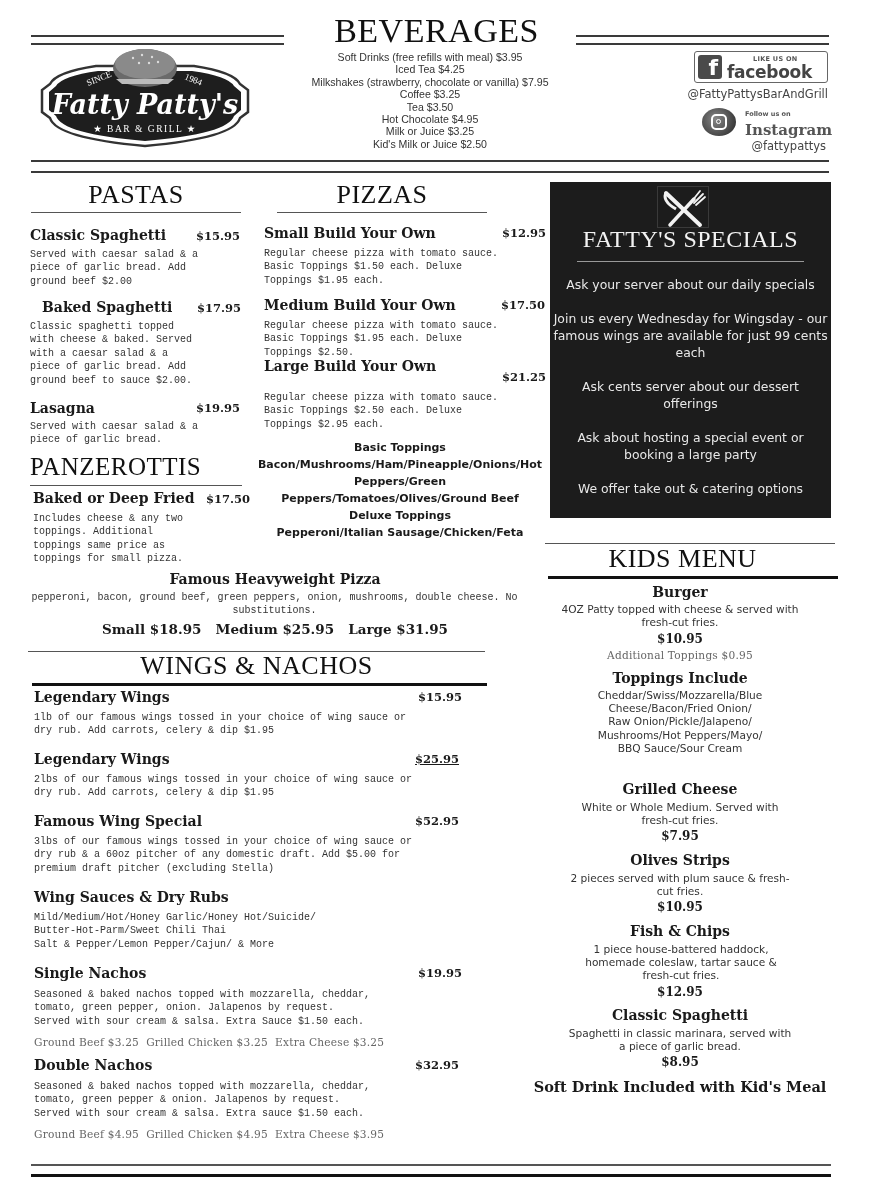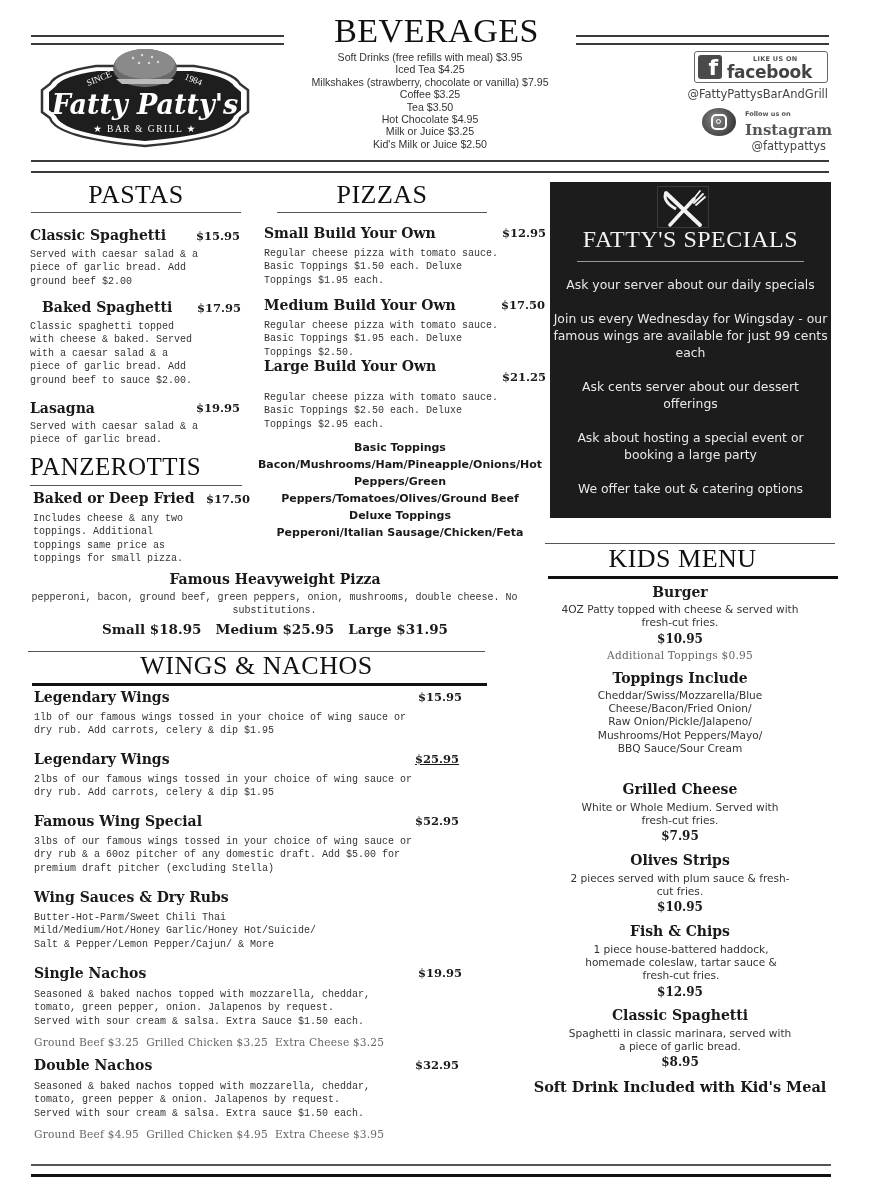--- a/index.html
+++ b/index.html
@@ -181,22 +181,22 @@
 <div class="abs item-name" style="left:34px;top:751px;">Legendary Wings</div>
 <div class="abs item-price" style="left:415px;top:752px;text-decoration:underline;">$25.95</div>
 <div class="abs desc" style="left:34px;top:773px;width:380px;">2lbs of our famous wings tossed in your choice of wing sauce or dry rub. Add carrots, celery &amp; dip $1.95</div>
 
 <div class="abs item-name" style="left:34px;top:813px;">Famous Wing Special</div>
 <div class="abs item-price" style="left:415px;top:814px;">$52.95</div>
 <div class="abs desc" style="left:34px;top:835px;width:392px;">3lbs of our famous wings tossed in your choice of wing sauce or dry rub &amp; a 60oz pitcher of any domestic draft. Add $5.00 for premium draft pitcher (excluding Stella)</div>
 
 <div class="abs item-name" style="left:34px;top:889px;">Wing Sauces &amp; Dry Rubs</div>
 <div class="abs desc" style="left:34px;top:911px;width:400px;">
+  <div>Mild/Medium/Hot/Honey Garlic/Honey Hot/Suicide/</div>
   <div>Butter-Hot-Parm/Sweet Chili Thai</div>
-  <div>Mild/Medium/Hot/Honey Garlic/Honey Hot/Suicide/</div>
   <div>Salt &amp; Pepper/Lemon Pepper/Cajun/ &amp; More</div>
 </div>
 
 <div class="abs item-name" style="left:34px;top:965px;">Single Nachos</div>
 <div class="abs item-price" style="left:418px;top:966px;">$19.95</div>
 <div class="abs desc" style="left:34px;top:988px;width:400px;">
   <div>Seasoned &amp; baked nachos topped with mozzarella, cheddar,</div>
   <div>tomato, green pepper, onion. Jalapenos by request.</div>
   <div>Served with sour cream &amp; salsa. Extra Sauce $1.50 each.</div>
 </div>

